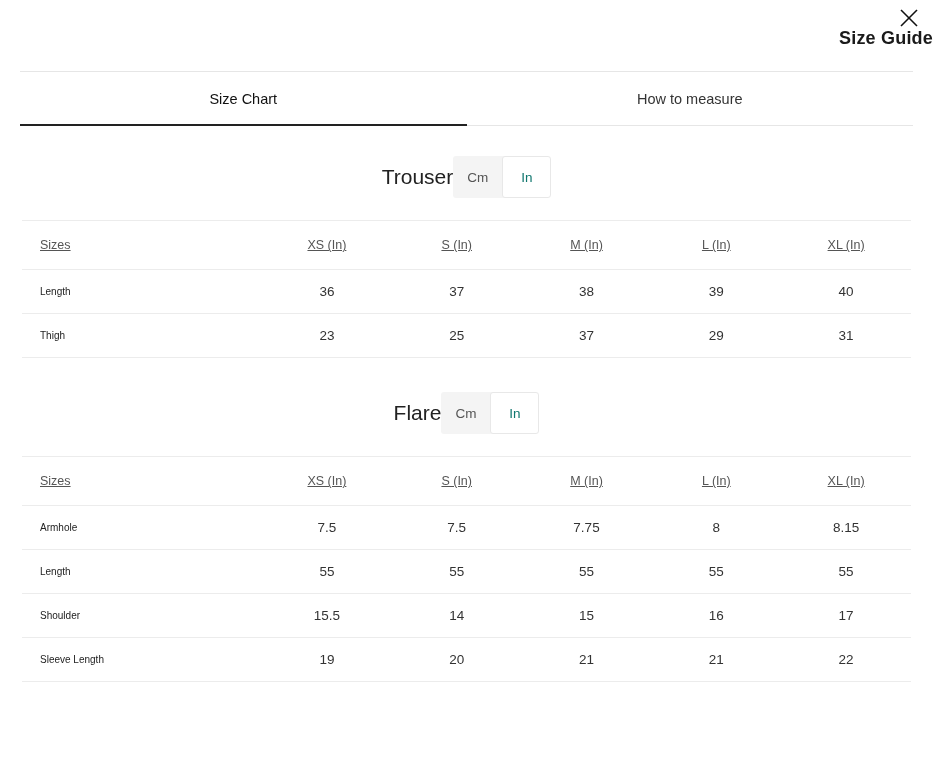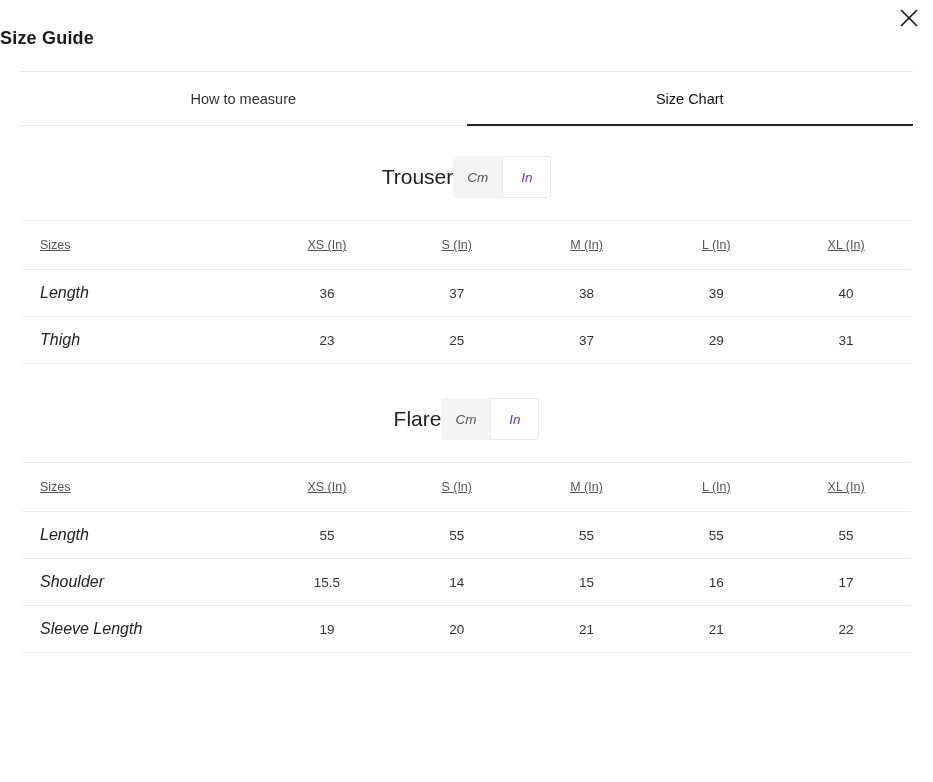--- a/index.html
+++ b/index.html
@@ -28,21 +28,21 @@
     display: flex;
     align-items: center;
     justify-content: center;
     cursor: pointer;
     background: none;
     border: none;
     padding: 0;
   }
   .close-btn svg { display: block; }
   .modal-title {
-    text-align: left;
+    text-align: right;
     font-size: 18px;
     font-weight: bold;
     color: #1a1a1a;
     padding-top: 28px;
     padding-bottom: 22px;
     letter-spacing: 0.2px;
   }
   .tabs {
     display: flex;
     border-top: 1px solid #e6e6e6;
@@ -99,25 +99,24 @@
     height: 42px;
     display: flex;
     align-items: center;
     justify-content: center;
     font-size: 13.5px;
     color: #555;
     cursor: pointer;
     background: transparent;
     border: none;
     font-family: "Liberation Sans", sans-serif;
-    font-style: italic;
   }
   .unit-btn.active {
     background: #ffffff;
-    color: #6d28d9;
+    color: #0f766e;
     border: 1px solid #e8e8e8;
     border-radius: 3px;
     height: 42px;
   }
   table {
     width: 100%;
     border-collapse: collapse;
     table-layout: fixed;
   }
   table th, table td {
@@ -134,43 +133,42 @@
     padding: 17px 4px;
     border-top: 1px solid #ececec;
     text-decoration: underline;
   }
   table th:first-child, table td:first-child {
     text-align: left;
     padding-left: 18px;
     width: 27%;
   }
   table td:first-child {
-    font-size: 16px;
+    font-size: 10px;
     color: #222;
-    font-style: italic;
   }
   .section + .section { margin-top: 4px; }
 </style>
 </head>
 <body>
 
 <div class="modal">
 
   <button class="close-btn" aria-label="Close">
     <svg width="22" height="22" viewBox="0 0 22 22">
       <line x1="3" y1="3" x2="19" y2="19" stroke="#111" stroke-width="1.6"></line>
       <line x1="19" y1="3" x2="3" y2="19" stroke="#111" stroke-width="1.6"></line>
     </svg>
   </button>
 
   <div class="modal-title">Size Guide</div>
 
   <div class="tabs">
+    <button class="tab active">Size Chart</button>
     <button class="tab">How to measure</button>
-    <button class="tab active">Size Chart</button>
   </div>
 
   <div class="section">
     <div class="section-head">
       <div class="section-title">Trouser</div>
       <div class="unit-toggle">
         <button class="unit-btn">Cm</button>
         <button class="unit-btn active">In</button>
       </div>
     </div>
@@ -220,20 +218,28 @@
           <th>Sizes</th>
           <th>XS (In)</th>
           <th>S (In)</th>
           <th>M (In)</th>
           <th>L (In)</th>
           <th>XL (In)</th>
         </tr>
       </thead>
       <tbody>
         <tr>
+          <td>Armhole</td>
+          <td>7.5</td>
+          <td>7.5</td>
+          <td>7.75</td>
+          <td>8</td>
+          <td>8.15</td>
+        </tr>
+        <tr>
           <td>Length</td>
           <td>55</td>
           <td>55</td>
           <td>55</td>
           <td>55</td>
           <td>55</td>
         </tr>
         <tr>
           <td>Shoulder</td>
           <td>15.5</td>

